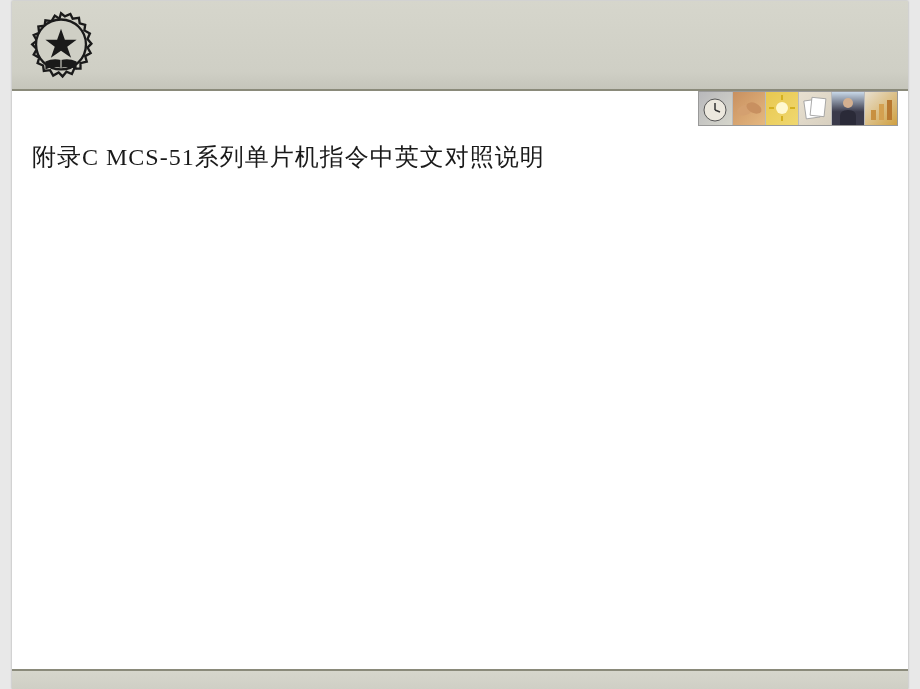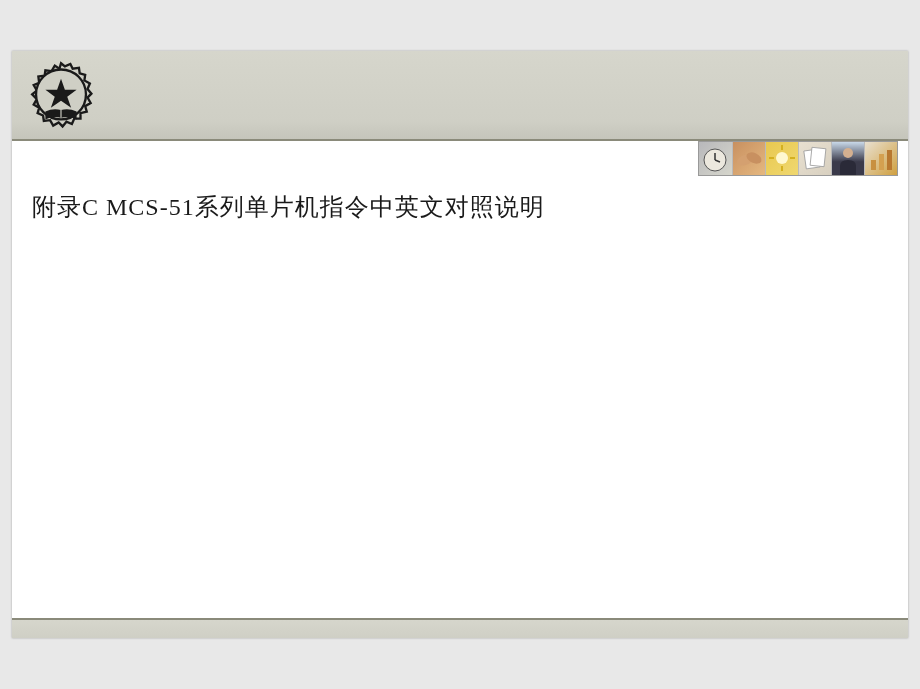--- a/index.html
+++ b/index.html
@@ -12,21 +12,21 @@
       height: 689px;
       background: #e8e8e8;
       font-family: "SimSun", "Microsoft YaHei", serif;
       display: flex;
       align-items: center;
       justify-content: center;
       overflow: hidden;
     }
     .slide {
       width: 896px;
-      height: 587px;
+      height: 688px;
       background: #ffffff;
       position: relative;
       box-shadow: 0 0 2px rgba(0,0,0,0.3);
     }
     .header-bar {
       width: 100%;
       height: 90px;
       background: linear-gradient(to bottom, #d6d6cc 0%, #cfcfc5 80%, #c5c5bb 100%);
       border-bottom: 2px solid #8a8a7a;
       position: relative;

